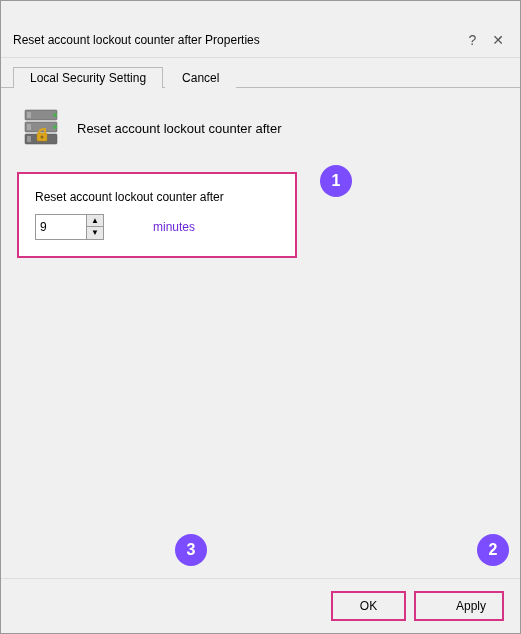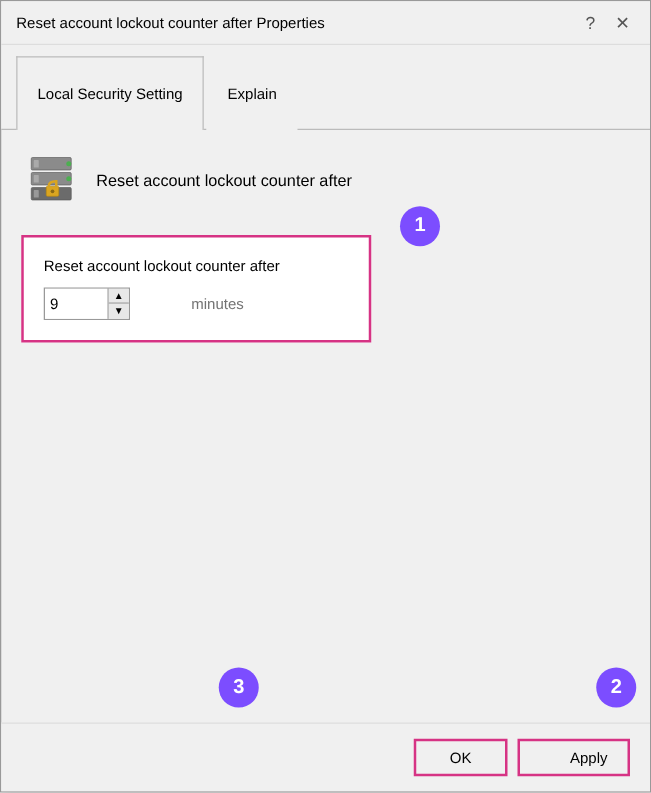--- a/index.html
+++ b/index.html
@@ -28,20 +28,21 @@
       box-shadow: 2px 2px 8px rgba(0,0,0,0.3);
     }
 
     .title-bar {
       display: flex;
       align-items: center;
       justify-content: space-between;
       padding: 8px 12px 8px 12px;
       background: #f0f0f0;
       border-bottom: 1px solid #ddd;
+      margin-top: 22px;
     }
 
     .title-bar-title {
       font-size: 12px;
       color: #000;
       font-weight: 400;
     }
 
     .title-bar-controls {
       display: flex;
@@ -60,21 +61,21 @@
     }
 
     .tabs {
       display: flex;
       padding: 8px 12px 0 12px;
       border-bottom: 1px solid #bbb;
       background: #f0f0f0;
     }
 
     .tab {
-      padding: 22px 16px;
+      padding: 3px 16px;
       font-size: 12px;
       cursor: pointer;
       border: 1px solid transparent;
       border-bottom: none;
       background: #f0f0f0;
       margin-right: 2px;
       position: relative;
       bottom: -1px;
     }
 
@@ -162,21 +163,21 @@
       line-height: 1;
       padding: 0;
     }
 
     .spinner-btn:first-child {
       border-bottom: 1px solid #999;
     }
 
     .minutes-label {
       font-size: 12px;
-      color: #737373;
+      color: #6d28d9;
       padding-left: 41px;
     }
 
     .annotation-circle {
       position: absolute;
       width: 32px;
       height: 32px;
       border-radius: 50%;
       background: #7c4dff;
       color: #fff;
@@ -252,21 +253,21 @@
         <button class="title-btn">?</button>
         <button class="title-btn">✕</button>
       </div>
     </div>
 
     <div class="tabs">
       <div class="tab active">
         <span>Local Security Setting</span>
       </div>
       <div class="tab">
-        <span>Explain</span>
+        <span>Cancel</span>
       </div>
     </div>
 
     <div class="content">
 
       <div class="policy-header">
 
         <svg width="48" height="48" viewBox="0 0 48 48">
 
           <rect x="8" y="6" width="32" height="10" rx="1" fill="#8B8B8B" stroke="#555" stroke-width="0.5"></rect>

